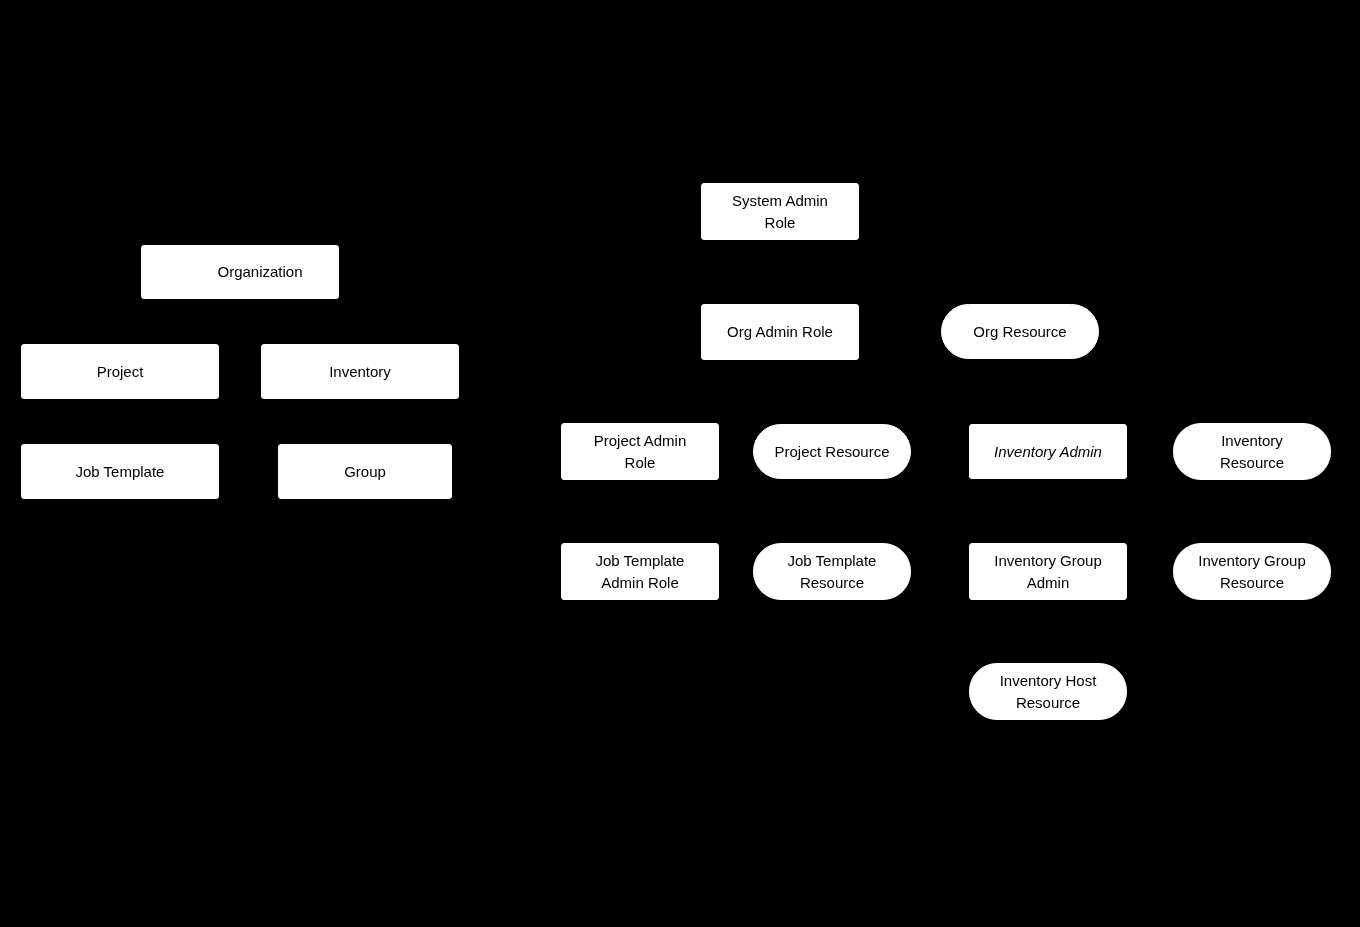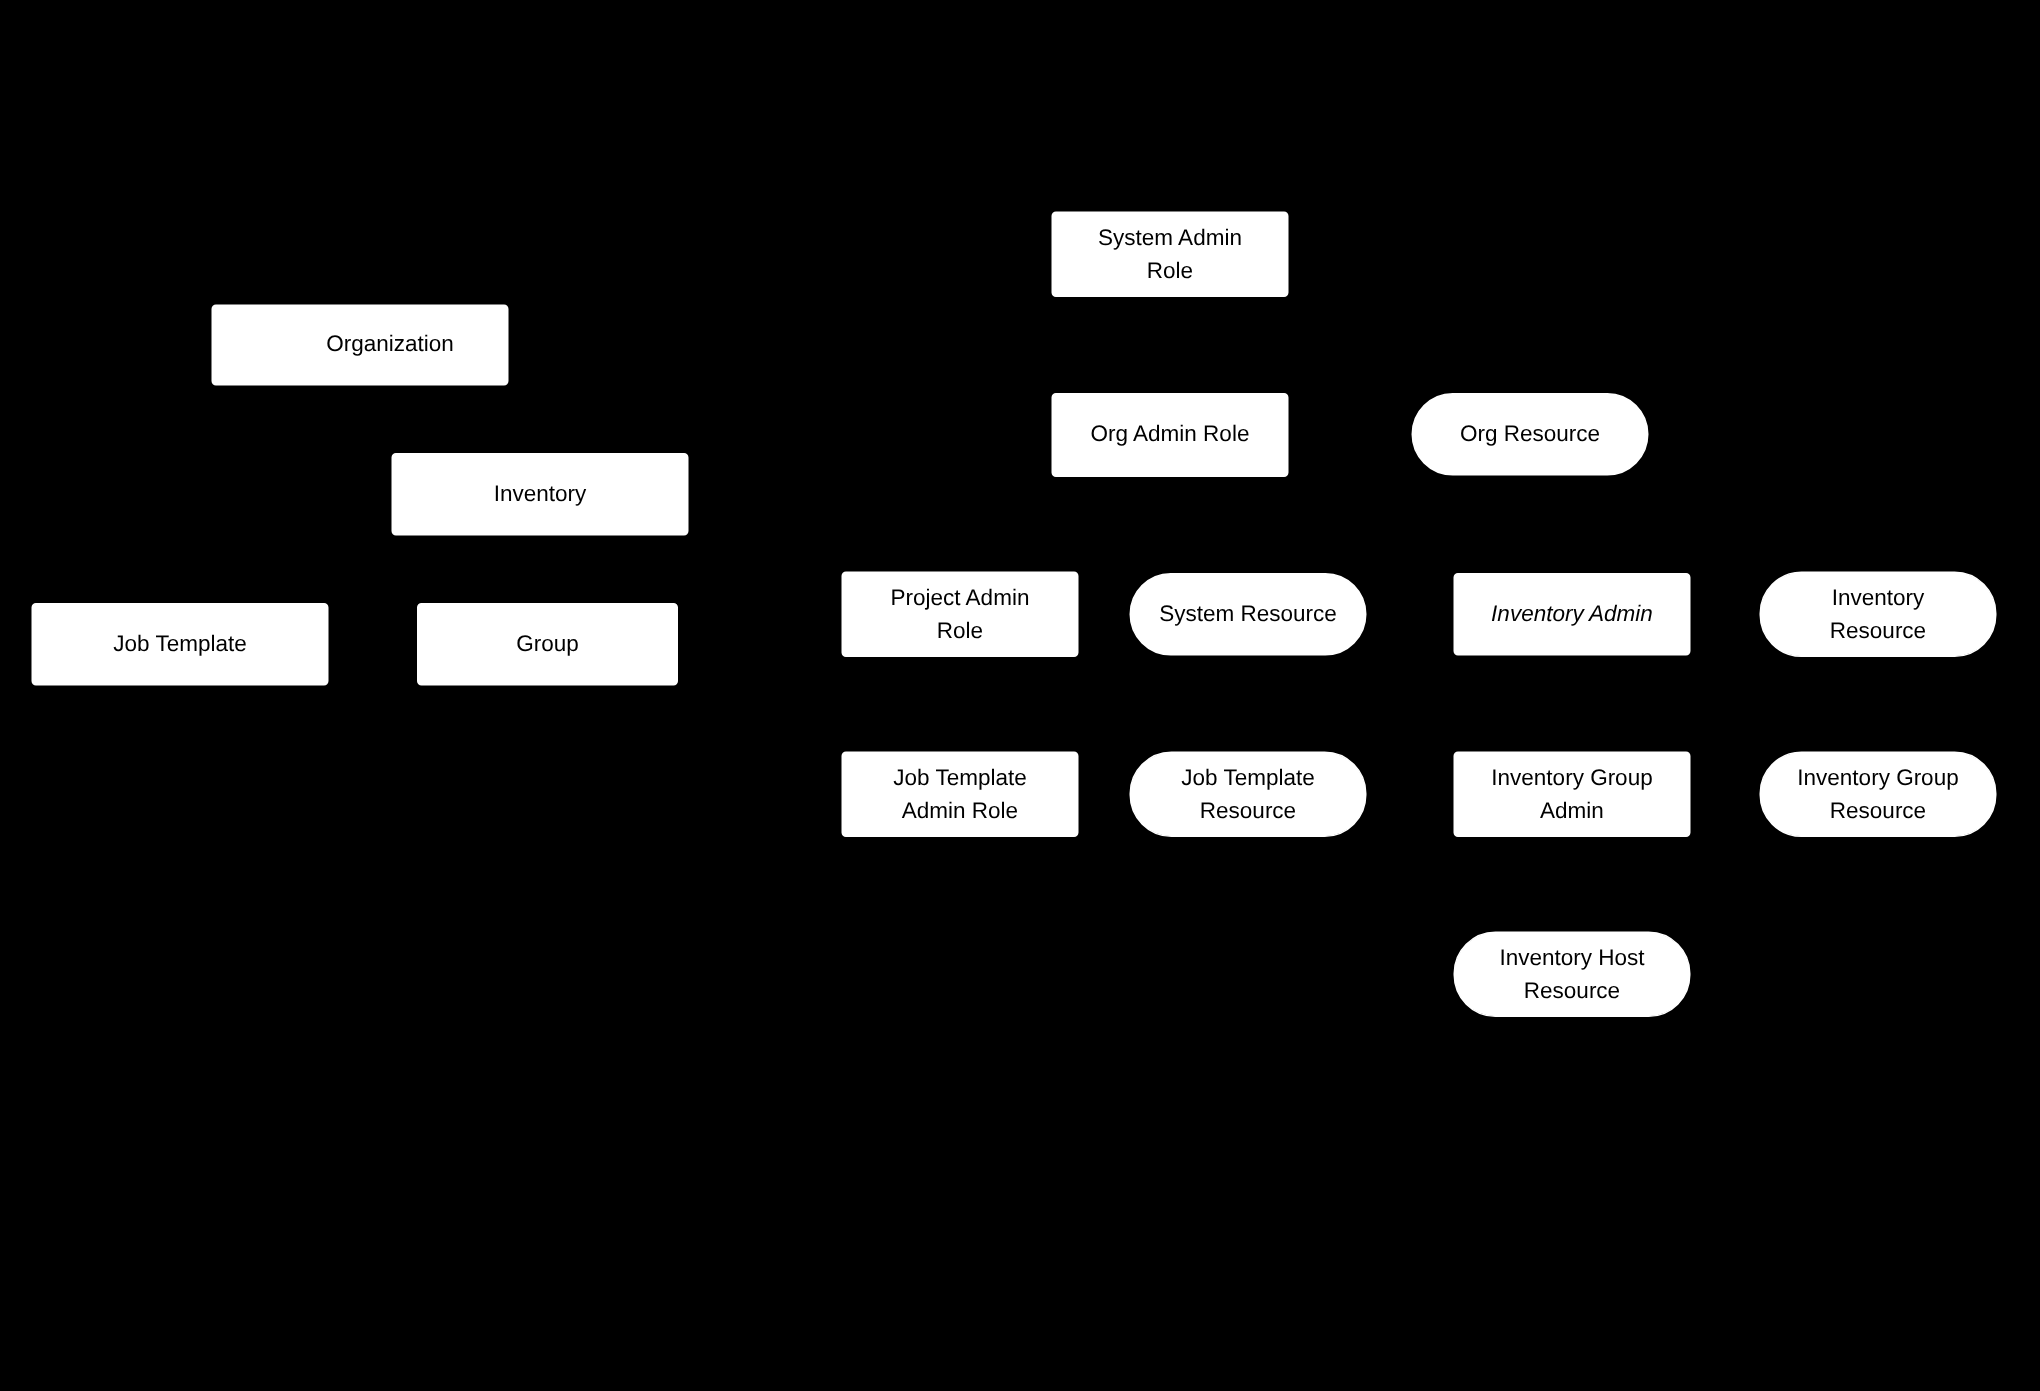--- a/index.html
+++ b/index.html
@@ -21,54 +21,56 @@
     background: #ffffff;
     color: #000000;
     display: flex;
     align-items: center;
     justify-content: center;
     text-align: center;
     font-size: 15px;
     line-height: 1.45;
     white-space: pre-line;
     border: 1px solid #ffffff;
+    margin-top: 42px;
   }
   .rect {
     border-radius: 3px;
   }
   .pill {
     border-radius: 28px;
   }
 </style>
 </head>
 <body>
 
 <div id="canvas">
 
   <div class="node rect" style="left:141px; top:203px; width:198px; height:54px;padding-left:40px;">Organization</div>
 
+  <div class="node rect" style="left:21px; top:302px; width:198px; height:55px;">Project</div>
 
   <div class="node rect" style="left:261px; top:302px; width:198px; height:55px;">Inventory</div>
 
   <div class="node rect" style="left:21px; top:402px; width:198px; height:55px;">Job Template</div>
 
   <div class="node rect" style="left:278px; top:402px; width:174px; height:55px;">Group</div>
 
 
   <div class="node rect" style="left:701px; top:141px; width:158px; height:57px;">System Admin
 Role</div>
 
   <div class="node pill" style="left:941px; top:262px; width:158px; height:55px;">Org Resource</div>
 
   <div class="node rect" style="left:701px; top:262px; width:158px; height:56px;">Org Admin Role</div>
 
   <div class="node rect" style="left:561px; top:381px; width:158px; height:57px;">Project Admin
 Role</div>
 
-  <div class="node pill" style="left:753px; top:382px; width:158px; height:55px;">System Resource</div>
+  <div class="node pill" style="left:753px; top:382px; width:158px; height:55px;">Project Resource</div>
 
   <div class="node rect" style="left:969px; top:382px; width:158px; height:55px;font-style:italic;">Inventory Admin</div>
 
   <div class="node pill" style="left:1173px; top:381px; width:158px; height:57px;">Inventory
 Resource</div>
 
   <div class="node rect" style="left:561px; top:501px; width:158px; height:57px;">Job Template
 Admin Role</div>
 
   <div class="node pill" style="left:753px; top:501px; width:158px; height:57px;">Job Template

